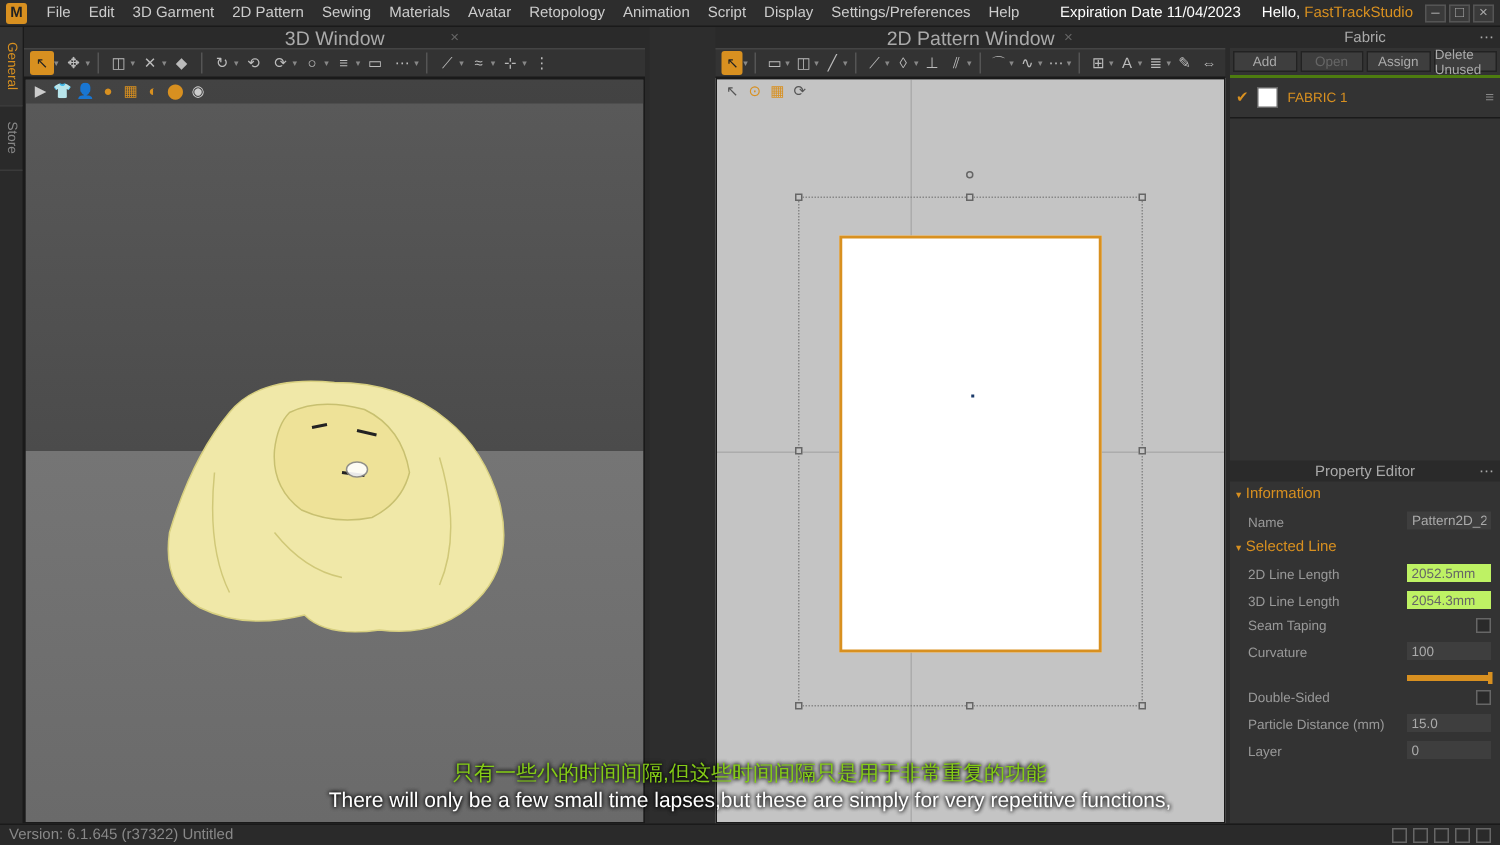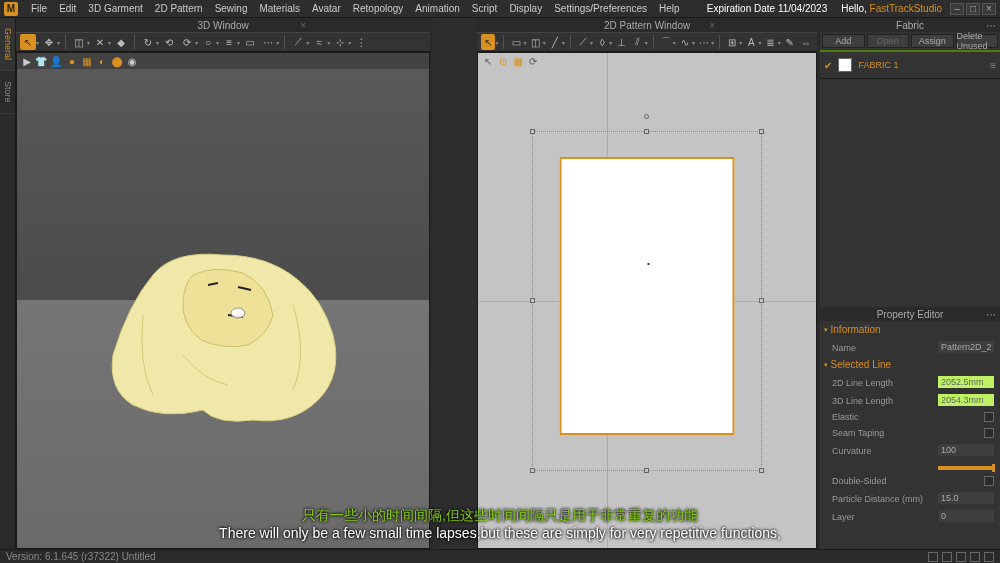--- a/index.html
+++ b/index.html
@@ -24,21 +24,21 @@
 
 .main { position: absolute; left: 16px; right: 0; top: 18px; bottom: 14px; display: flex; }
 
 
 .panel-3d { flex: 1; display: flex; flex-direction: column; min-width: 0; }
 .panel-2d { flex: 0.82; display: flex; flex-direction: column; min-width: 0; margin-left: 44px; }
 .panel-right { width: 180px; display: flex; flex-direction: column; background: #333; }
 
 
 .panel-tab-row { height: 14px; background: #2a2a2a; display: flex; align-items: center; justify-content: center; position: relative; }
-.panel-tab { padding: 1px 20px; color: #aaa; font-size: 10px; }
+.panel-tab { padding: 1px 20px; color: #aaa; font-size: 13px; }
 .panel-tab-close { position: absolute; right: 30%; color: #666; }
 
 
 .toolbar { height: 20px; background: #333; display: flex; align-items: center; padding: 0 4px; gap: 2px; border-top: 1px solid #444; border-bottom: 1px solid #1a1a1a; }
 .tool-btn { width: 16px; height: 16px; display: flex; align-items: center; justify-content: center; color: #bbb; cursor: pointer; border-radius: 2px; }
 .tool-btn.active { background: #d89020; color: #222; }
 .tool-sep { width: 1px; height: 14px; background: #555; margin: 0 3px; }
 .tool-dropdown { font-size: 6px; margin-left: -2px; color: #888; }
 
 
@@ -313,24 +313,20 @@
         </div>
       <div class="prop-row">
           <span class="prop-label">2D Line Length</span>
           <input class="prop-value readonly" value="2052.5mm" style="">
         </div>
       <div class="prop-row">
           <span class="prop-label">3D Line Length</span>
           <input class="prop-value readonly" value="2054.3mm" style="">
         </div>
       <div class="prop-row">
-          <span class="prop-label">Elastic</span>
-          <div class="prop-checkbox"></div>
-        </div>
-      <div class="prop-row">
           <span class="prop-label">Seam Taping</span>
           <div class="prop-checkbox"></div>
         </div>
       <div class="prop-row">
           <span class="prop-label">Curvature</span>
           <input class="prop-value" value="100" style="">
         </div>
       <div class="prop-row">
           <span class="prop-label"></span>
           <div class="prop-slider">

